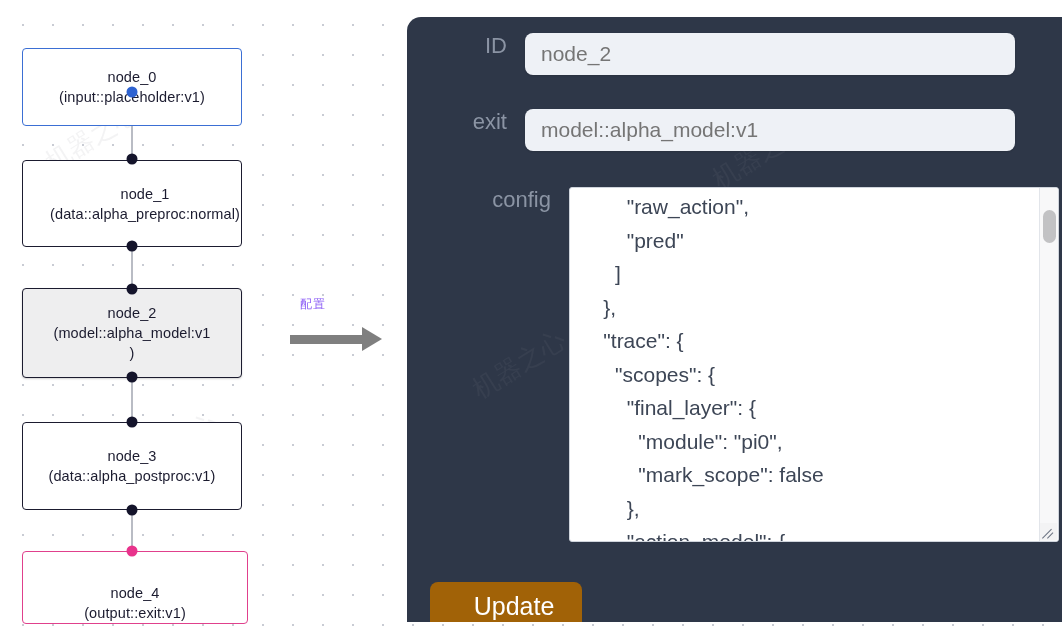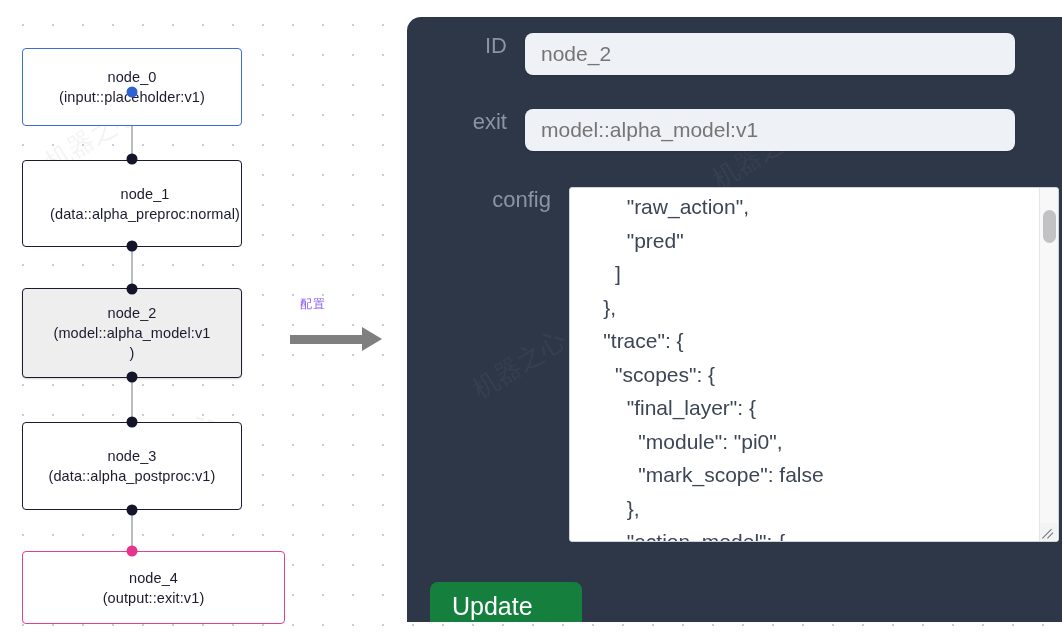--- a/index.html
+++ b/index.html
@@ -232,27 +232,27 @@
   #config-resize-handle i.l1 { left: 2px;  top: 15px; width: 13px; }
   #config-resize-handle i.l2 { left: 7px;  top: 15px; width: 8px; }
 
   
   #update-button {
     position: absolute;
     left: 23px;
     top: 565px;
     width: 152px;
     height: 48px;
-    background: #15803d;
+    background: #a16207;
     color: #ffffff;
     border: none;
     border-radius: 8px 8px 0 0;
     font-size: 25px;
     font-family: "Liberation Sans", sans-serif;
-    text-align: left;
+    text-align: center;
     padding-left: 22px;
     cursor: pointer;
   }
 
   
   .watermark {
     position: absolute;
     color: rgba(140,140,150,0.10);
     font-size: 26px;
     font-family: "Liberation Sans", sans-serif;
@@ -291,21 +291,21 @@
       <span class="node-label">node_2
 (model::alpha_model:v1
 )</span>
     </div>
 
     <div class="node" style="left:22px; top:422px; width:220px; height:88px;align-items:center;">
       <span class="node-label">node_3
 (data::alpha_postproc:v1)</span>
     </div>
 
-    <div class="node is-output" style="left:22px; top:551px; width:263px; height:73px;">
+    <div class="node is-output" style="left:22px; top:551px; width:226px; height:73px;align-items:flex-end;">
       <span class="node-label">node_4
 (output::exit:v1)</span>
     </div>
 
     <div class="handle blue" style="left:132px; top:92px;"></div>
     <div class="handle" style="left:132px; top:159px;"></div>
     <div class="handle" style="left:132px; top:246px;"></div>
     <div class="handle" style="left:132px; top:289px;"></div>
     <div class="handle" style="left:132px; top:377px;"></div>
     <div class="handle" style="left:132px; top:422px;"></div>

